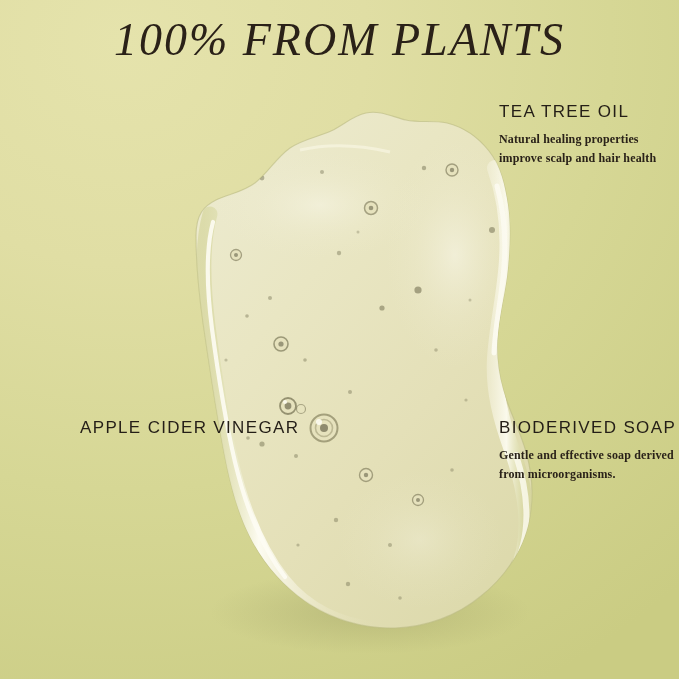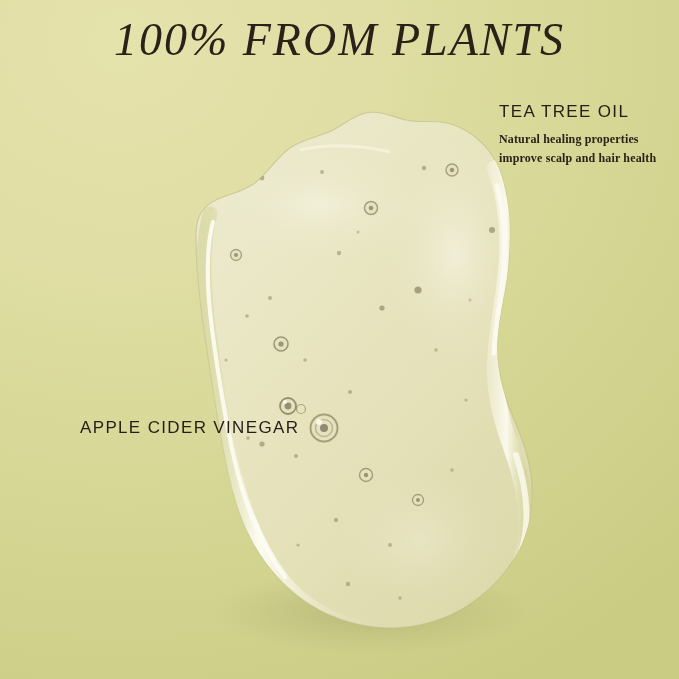--- a/index.html
+++ b/index.html
@@ -284,14 +284,18 @@
 
   <div class="callout" id="callout-teatree">
     <h2>TEA TREE OIL</h2>
     <p>Natural healing properties improve scalp and hair health</p>
   </div>
 
   <div class="callout" id="callout-vinegar">
     <h2>APPLE CIDER VINEGAR</h2>
   </div>
 
+  <div class="callout" id="callout-soap">
+    <h2>BIODERIVED SOAP</h2>
+    <p>Gentle and effective soap derived from microorganisms.</p>
+  </div>
 
 </div>
 
 </body></html>

